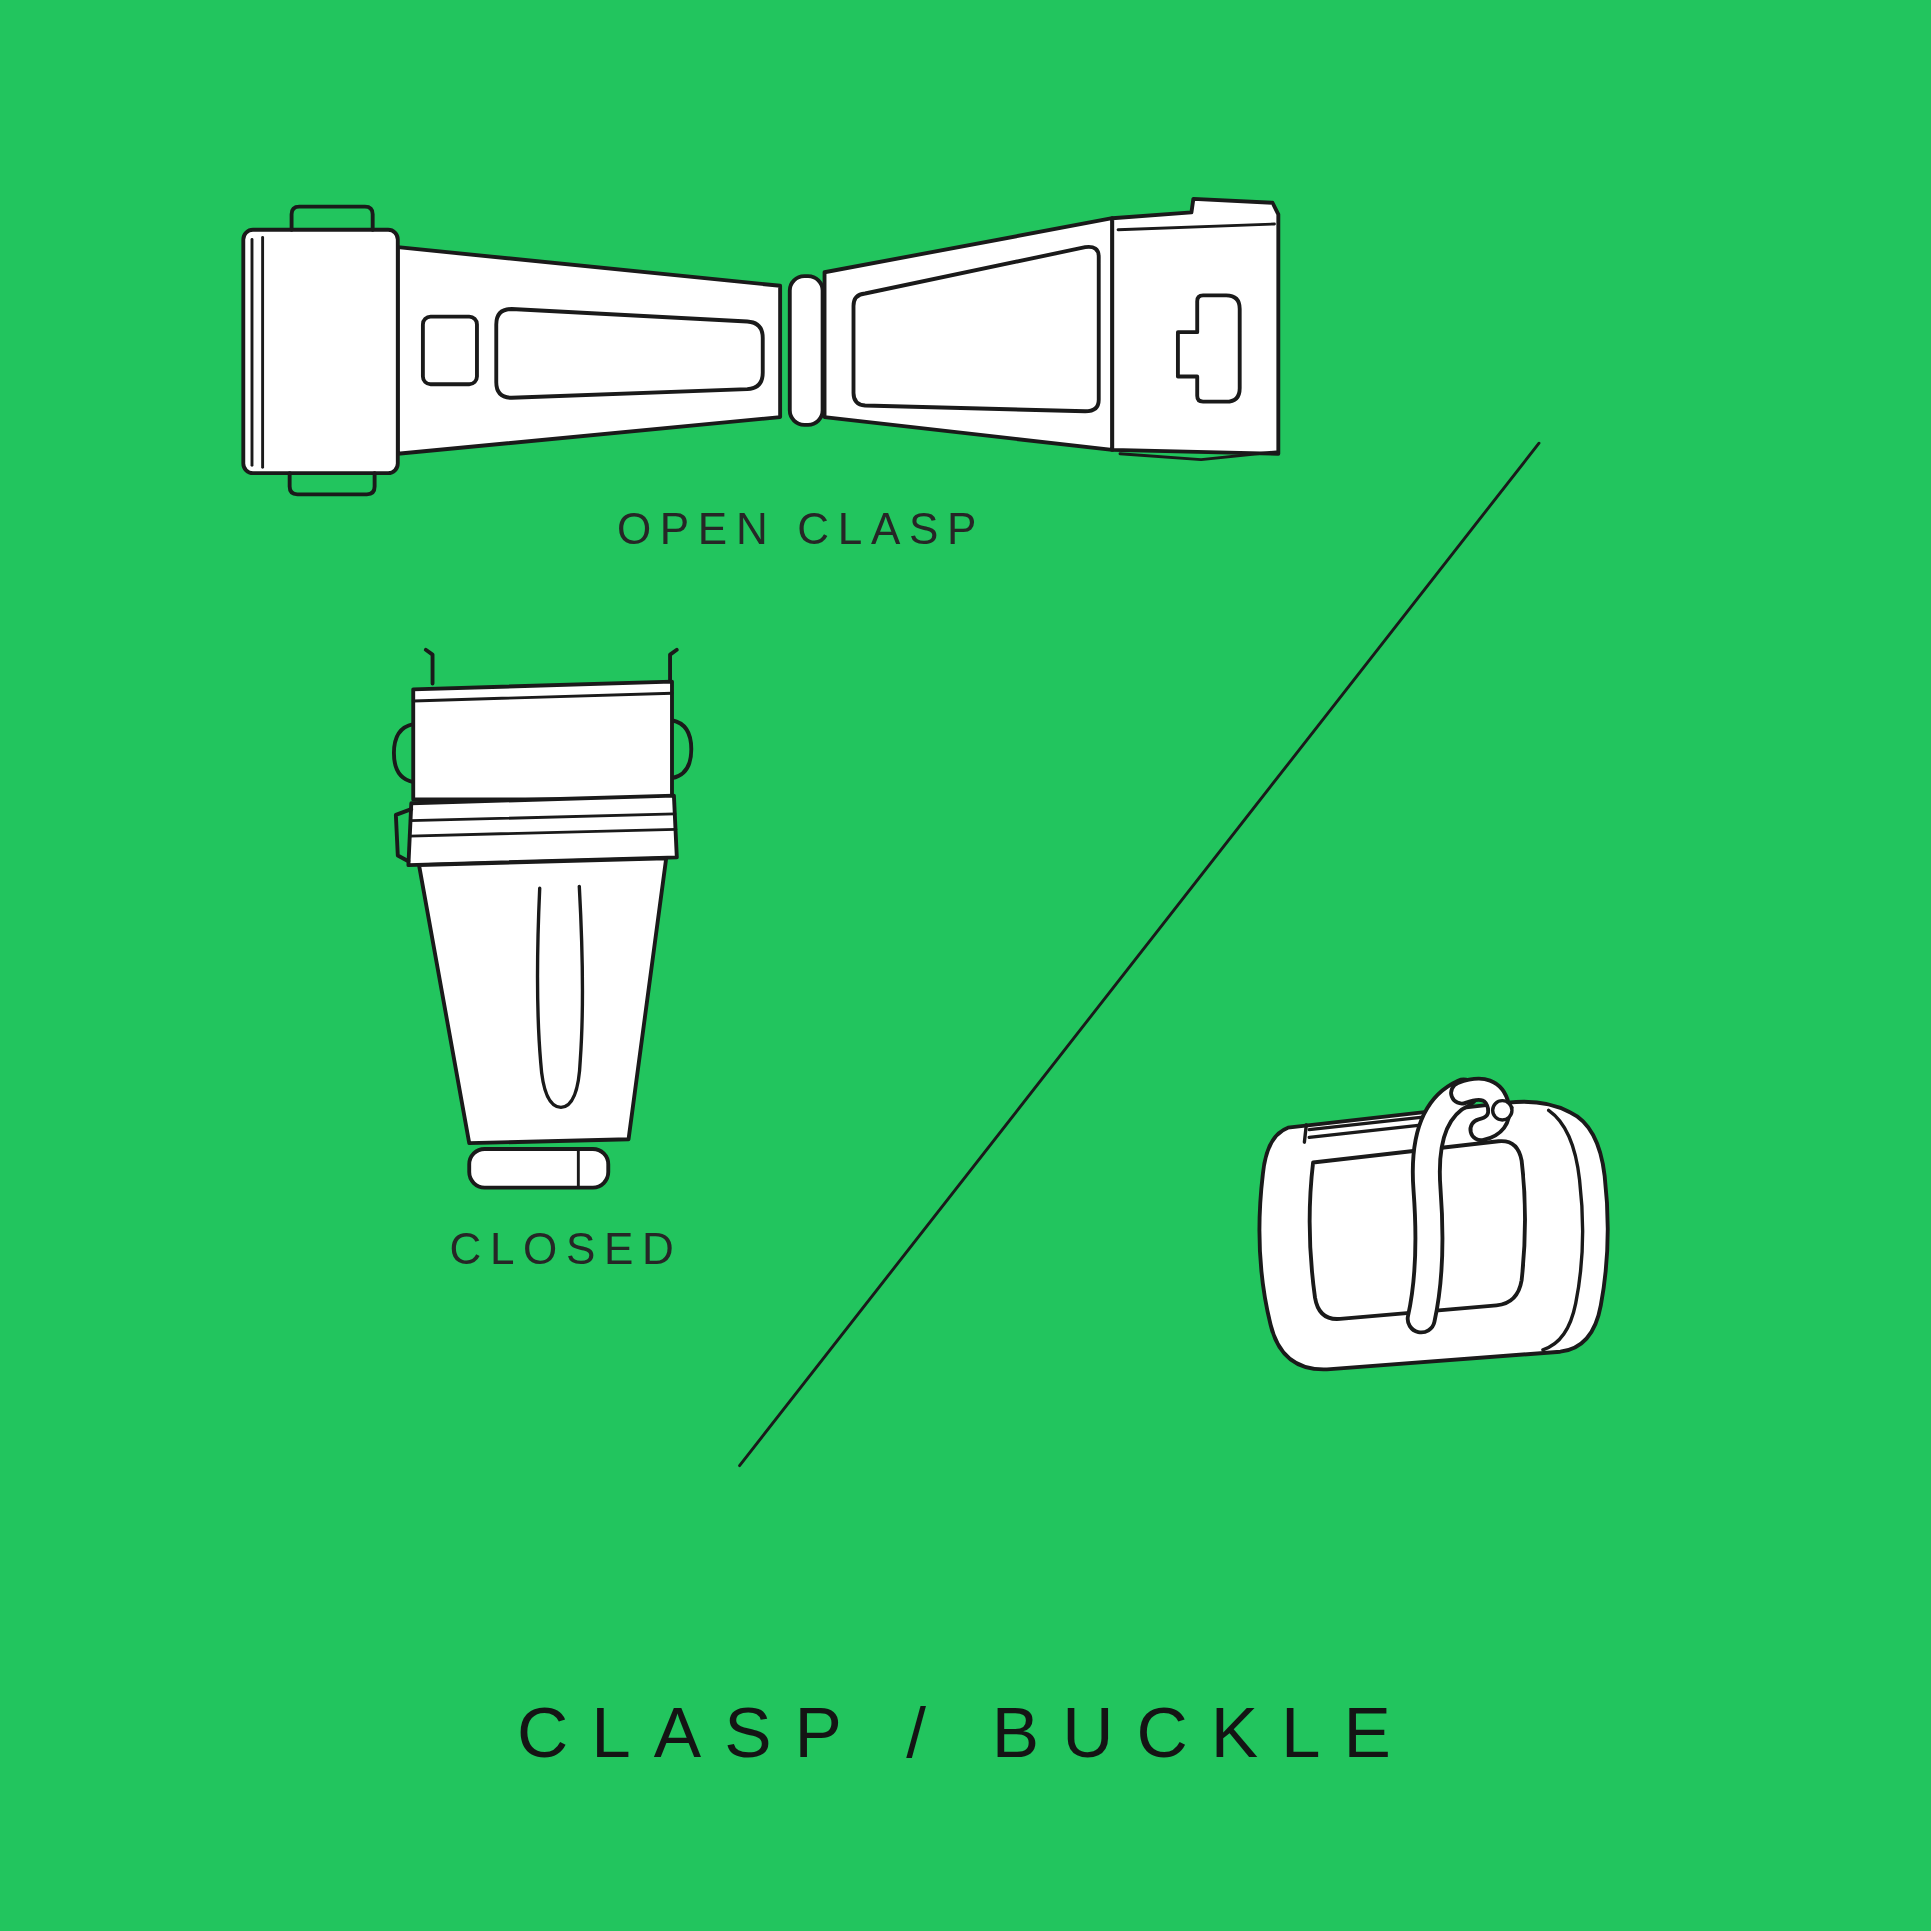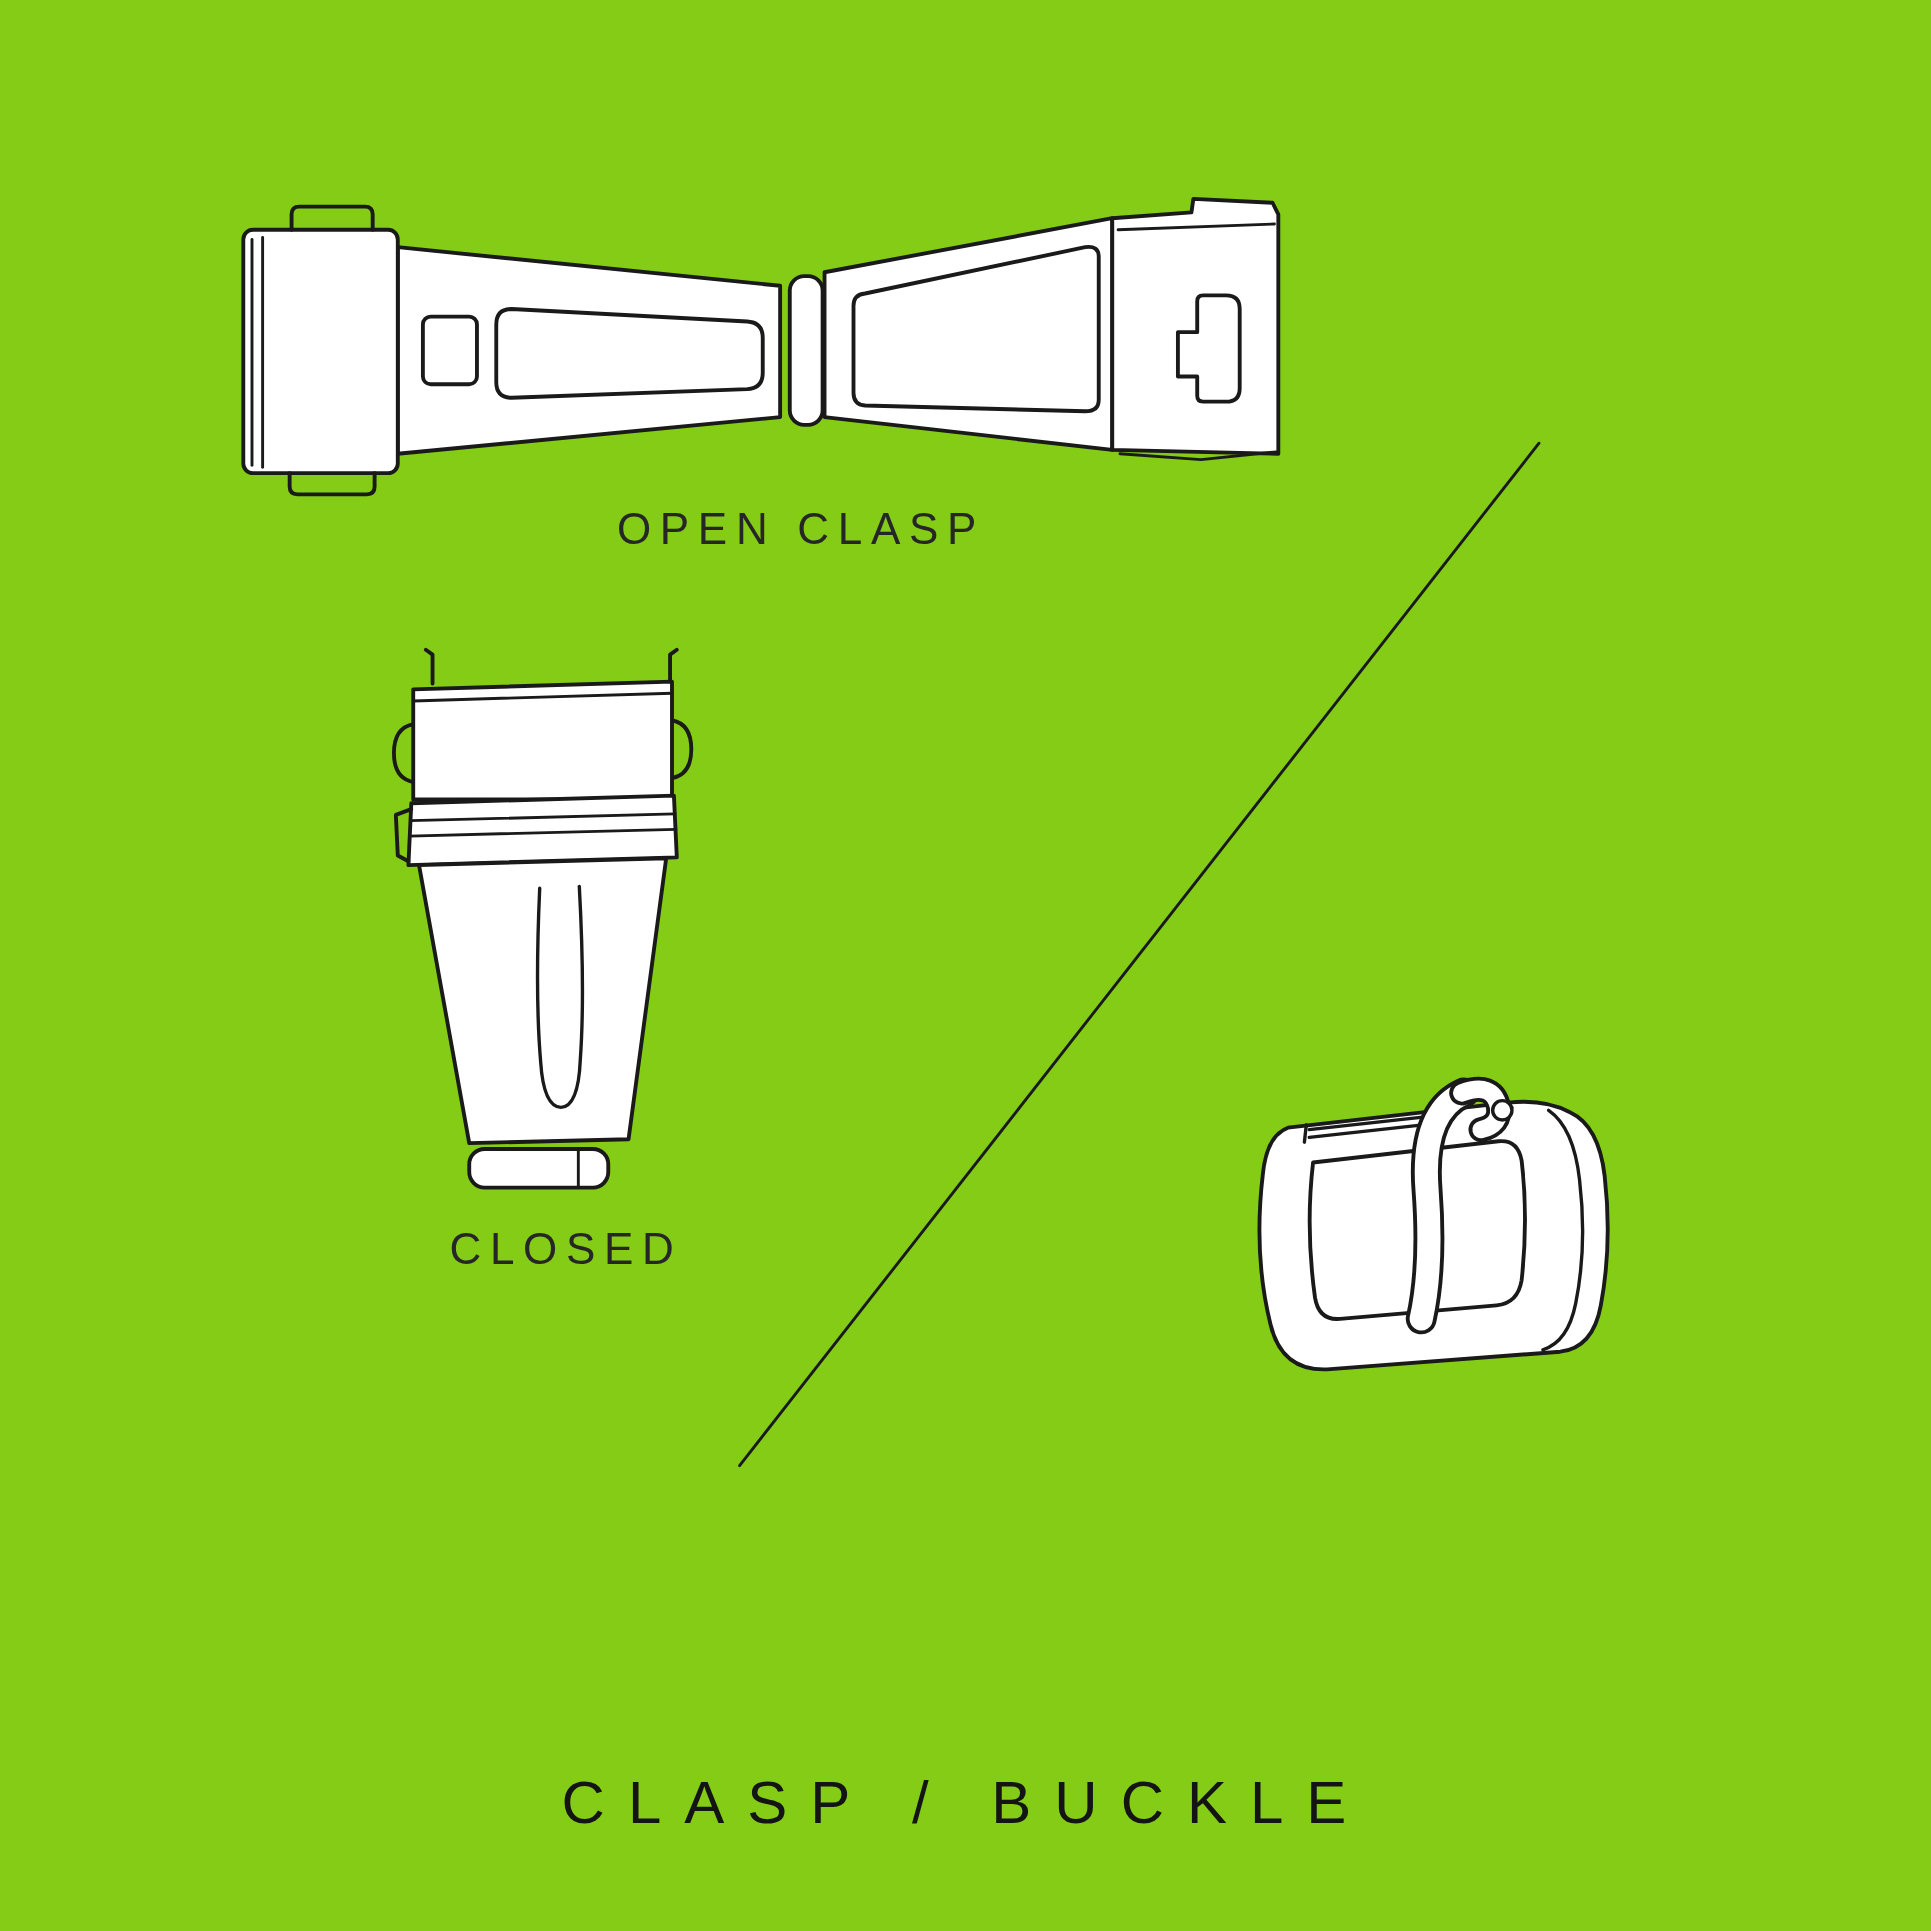--- a/index.html
+++ b/index.html
@@ -4,21 +4,21 @@
 <style>
   html, body {
     margin: 0;
     padding: 0;
     background: #ffffff;
   }
   .canvas {
     position: relative;
     width: 1931px;
     height: 1931px;
-    background: #84cc16;
+    background: #22c55e;
     overflow: hidden;
     font-family: "Liberation Sans", sans-serif;
     color: #1f1f1f;
   }
   .art {
     position: absolute;
     top: 0;
     left: 0;
   }
   .caption {
@@ -29,23 +29,23 @@
     font-weight: 400;
     color: #262626;
     white-space: nowrap;
   }
   .caption-open { left: 801px; top: 504px; }
   .caption-closed { left: 530px; top: 1224px; margin-left: 36px; }
   .title {
     position: absolute;
     left: 0;
     width: 100%;
-    top: 1768px;
+    top: 1692px;
     text-align: center;
-    font-size: 60px;
+    font-size: 71px;
     letter-spacing: 23px;
     font-weight: 500;
     color: #141414;
     white-space: nowrap;
   }
 </style>
 </head>
 <body>
 
 <div class="canvas">

